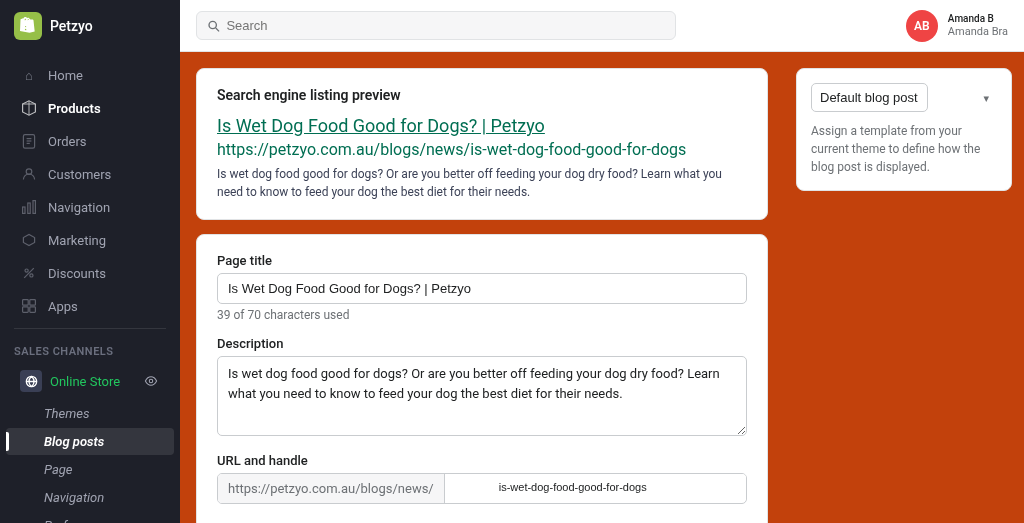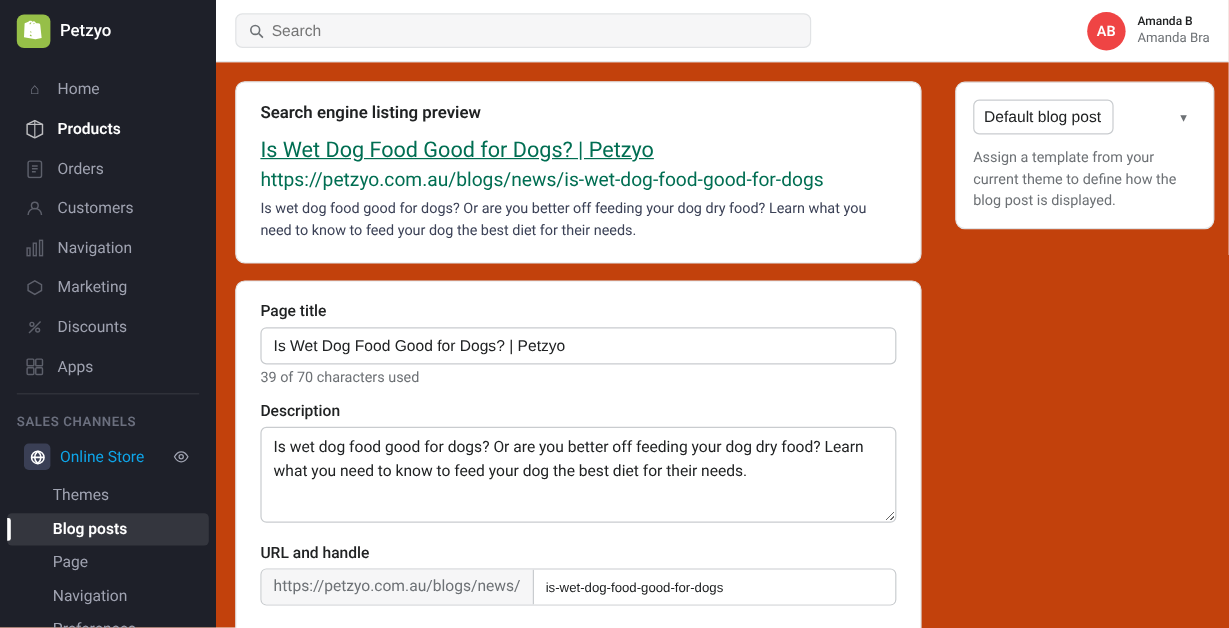--- a/index.html
+++ b/index.html
@@ -74,36 +74,37 @@
     }
     .sub-nav-item {
       display: flex;
       align-items: center;
       padding: 6px 14px 6px 38px;
       color: #a0a3b1;
       cursor: pointer;
       font-size: 13px;
       margin: 1px 6px;
       border-radius: 4px;
+      font-style: italic;
     }
     .sub-nav-item.active-sub { color: #fff; font-weight: 600; background: rgba(255,255,255,0.1); }
     .active-bar {
       position: absolute;
       left: 0;
       top: 4px;
       bottom: 4px;
       width: 3px;
       background: #fff;
       border-radius: 0 2px 2px 0;
     }
     .online-store-row {
       display: flex;
       align-items: center;
       padding: 7px 14px;
-      color: #0ea5e9;
+      color: #22c55e;
       cursor: pointer;
       gap: 8px;
       font-size: 13px;
       margin: 1px 6px;
       border-radius: 4px;
       text-align: center;
     }
     .online-store-icon {
       width: 22px;
       height: 22px;
@@ -253,25 +254,26 @@
       background: #fff;
       min-height: 80px;
       resize: vertical;
       font-family: inherit;
       line-height: 1.5;
     }
     .char-count { font-size: 12px; color: #6d7175; margin-top: 4px; }
 
     .url-field-row {
       display: flex;
-      align-items: flex-end;
+      align-items: flex-start;
       border: 1px solid #c9cccf;
       border-radius: 5px;
       overflow: hidden;
       background: #fff;
+      gap: 44px;
     }
     .url-prefix {
       padding: 7px 10px;
       background: #f6f6f7;
       border-right: 1px solid #c9cccf;
       font-size: 13px;
       color: #6d7175;
       white-space: nowrap;
     }
     .url-handle {

